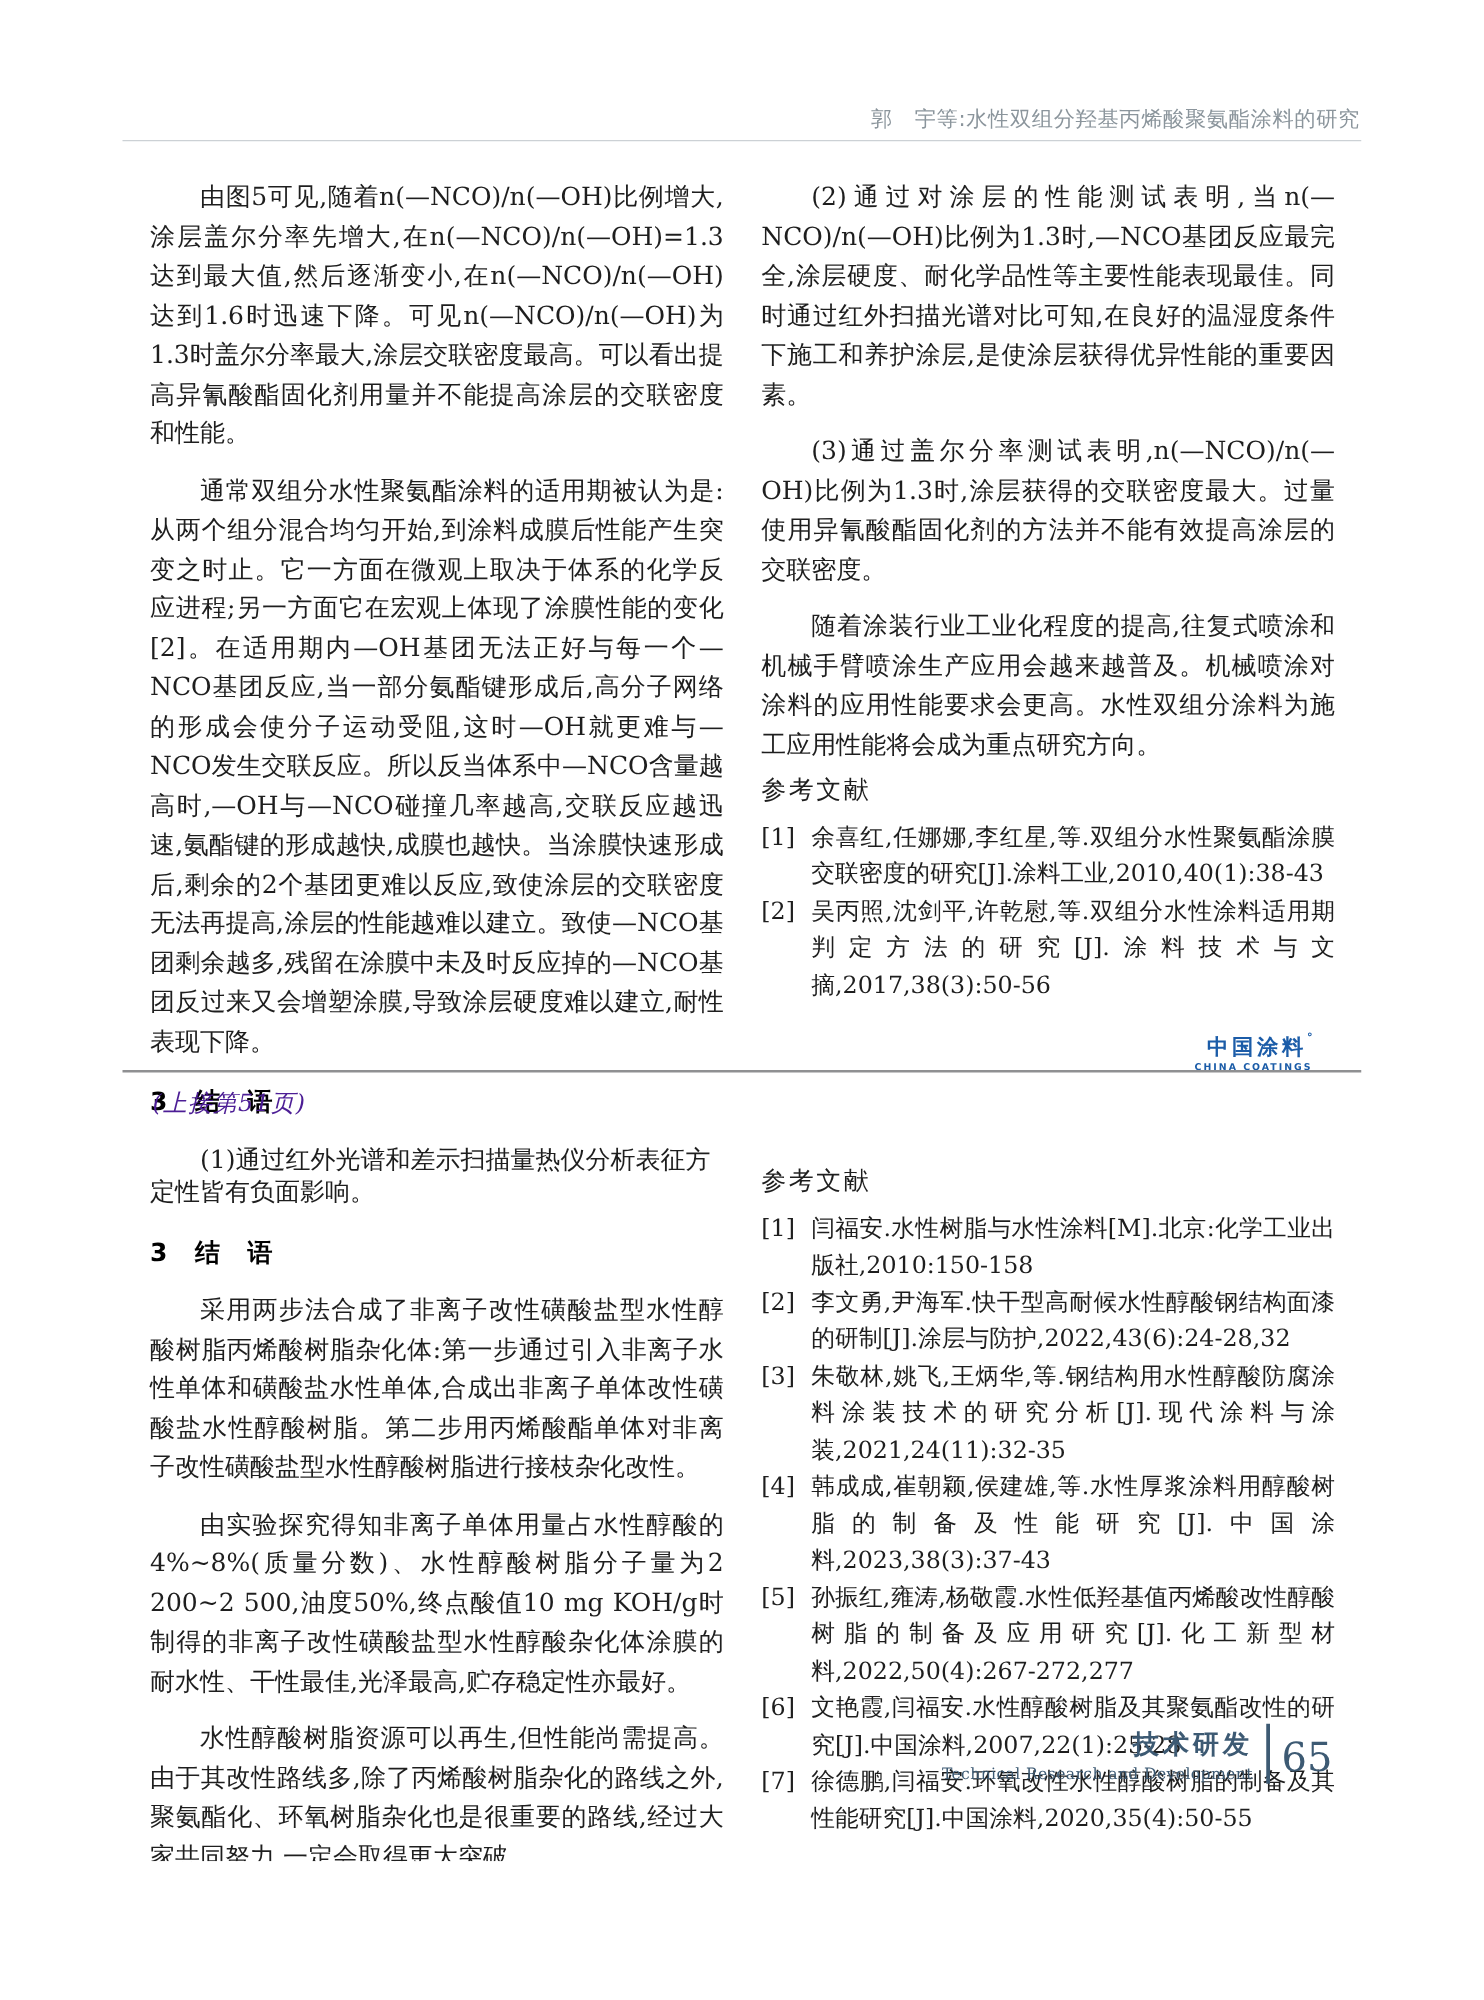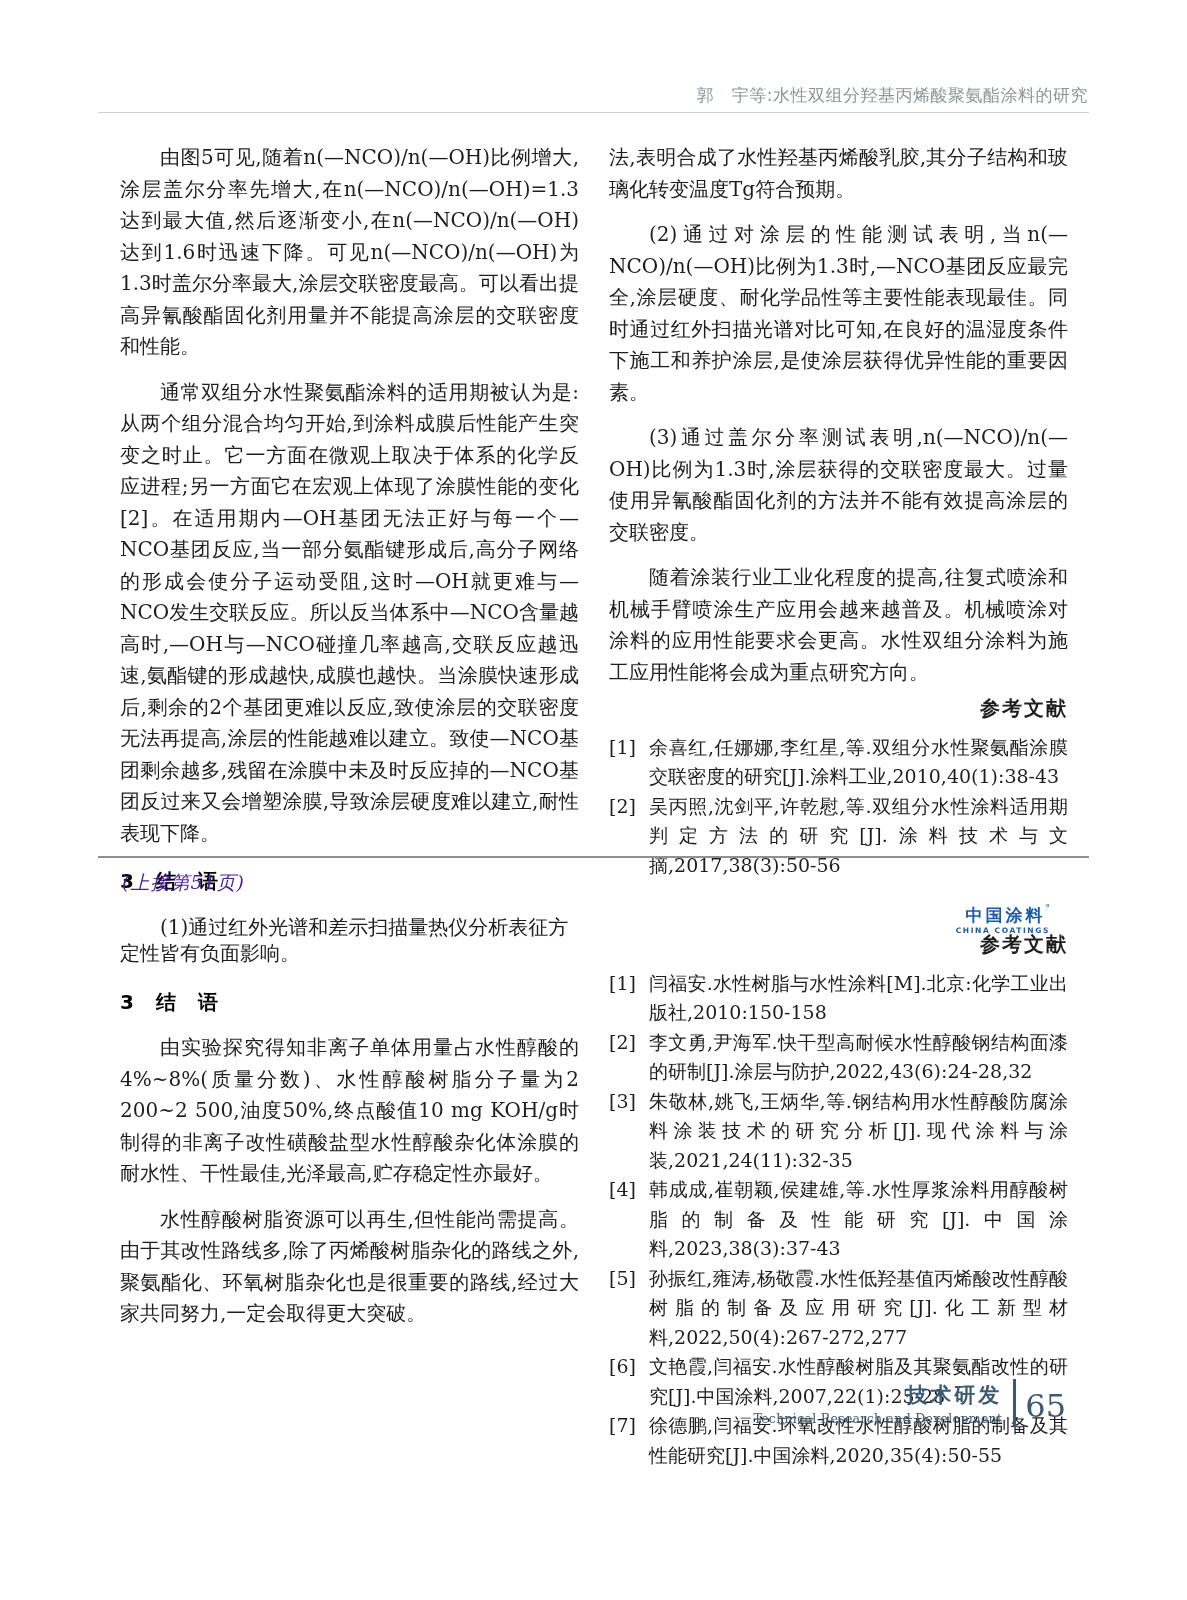--- a/index.html
+++ b/index.html
@@ -23,21 +23,21 @@
   .col p { text-align:justify;margin-top:14px; }
   .indent { text-indent:2em; }
 
   .section-heading {
     font-family:"DejaVu Sans","Liberation Sans",sans-serif;
     font-weight:bold; color:#000000; font-size:20px;
     margin:17px 0 11px 0; letter-spacing:1px;
   }
   .refs-title {
     font-family:"DejaVu Sans","Liberation Sans",sans-serif;
-    font-weight:bold; font-size:20px; text-align:right; margin:5px 0 8px 0;
+    font-weight:normal; font-size:20px; text-align:left; margin:5px 0 8px 0;
     letter-spacing:2px;
   }
   .ref { display:flex; font-size:19px; line-height:29.5px; }
   .ref-num { width:40px; flex-shrink:0; }
   .ref-text { flex:1; text-align:justify; }
 
   .logo { text-align:right; margin-top:26px; padding-right:18px; color:#1b5ca8; line-height:1.1;
           font-family:"DejaVu Sans","Liberation Sans",sans-serif; }
   .logo-cn { font-size:17px; font-weight:bold; letter-spacing:3px; }
   .logo-mark { font-size:9px; vertical-align:top; position:relative; top:-2px; letter-spacing:0; }
@@ -70,21 +70,20 @@
   <div class="head-rule"></div>
 
   <div class="two-col a1">
     <div class="col">
       <p class="indent">由图5可见,随着n(—NCO)/n(—OH)比例增大,涂层盖尔分率先增大,在n(—NCO)/n(—OH)=1.3达到最大值,然后逐渐变小,在n(—NCO)/n(—OH)达到1.6时迅速下降。可见n(—NCO)/n(—OH)为1.3时盖尔分率最大,涂层交联密度最高。可以看出提高异氰酸酯固化剂用量并不能提高涂层的交联密度和性能。</p>
       <p class="indent">通常双组分水性聚氨酯涂料的适用期被认为是:从两个组分混合均匀开始,到涂料成膜后性能产生突变之时止。它一方面在微观上取决于体系的化学反应进程;另一方面它在宏观上体现了涂膜性能的变化[2]。在适用期内—OH基团无法正好与每一个—NCO基团反应,当一部分氨酯键形成后,高分子网络的形成会使分子运动受阻,这时—OH就更难与—NCO发生交联反应。所以反当体系中—NCO含量越高时,—OH与—NCO碰撞几率越高,交联反应越迅速,氨酯键的形成越快,成膜也越快。当涂膜快速形成后,剩余的2个基团更难以反应,致使涂层的交联密度无法再提高,涂层的性能越难以建立。致使—NCO基团剩余越多,残留在涂膜中未及时反应掉的—NCO基团反过来又会增塑涂膜,导致涂层硬度难以建立,耐性表现下降。</p>
       <div class="section-heading">3　结　语</div>
       <p class="indent">(1)通过红外光谱和差示扫描量热仪分析表征方</p>
     </div>
     <div class="col">
-      <p>法,表明合成了水性羟基丙烯酸乳胶,其分子结构和玻璃化转变温度Tg符合预期。</p>
       <p class="indent">(2)通过对涂层的性能测试表明,当n(—NCO)/n(—OH)比例为1.3时,—NCO基团反应最完全,涂层硬度、耐化学品性等主要性能表现最佳。同时通过红外扫描光谱对比可知,在良好的温湿度条件下施工和养护涂层,是使涂层获得优异性能的重要因素。</p>
       <p class="indent">(3)通过盖尔分率测试表明,n(—NCO)/n(—OH)比例为1.3时,涂层获得的交联密度最大。过量使用异氰酸酯固化剂的方法并不能有效提高涂层的交联密度。</p>
       <p class="indent">随着涂装行业工业化程度的提高,往复式喷涂和机械手臂喷涂生产应用会越来越普及。机械喷涂对涂料的应用性能要求会更高。水性双组分涂料为施工应用性能将会成为重点研究方向。</p>
       <div class="refs-title">参考文献</div>
       <div class="ref">
         <span class="ref-num">[1]</span>
         <span class="ref-text">余喜红,任娜娜,李红星,等.双组分水性聚氨酯涂膜交联密度的研究[J].涂料工业,2010,40(1):38-43</span>
       </div>
       <div class="ref">
         <span class="ref-num">[2]</span>
@@ -97,20 +96,21 @@
     </div>
   </div>
 
   <div class="divider"></div>
   <div class="cont-note">(上接第51页)</div>
 
   <div class="two-col a2">
     <div class="col">
       <p class="cont-para">定性皆有负面影响。</p>
       <div class="section-heading">3　结　语</div>
+      <p class="indent">采用两步法合成了非离子改性磺酸盐型水性醇酸树脂丙烯酸树脂杂化体:第一步通过引入非离子水性单体和磺酸盐水性单体,合成出非离子单体改性磺酸盐水性醇酸树脂。第二步用丙烯酸酯单体对非离子改性磺酸盐型水性醇酸树脂进行接枝杂化改性。</p>
       <p class="indent">由实验探究得知非离子单体用量占水性醇酸的4%~8%(质量分数)、水性醇酸树脂分子量为2 200~2 500,油度50%,终点酸值10 mg KOH/g时制得的非离子改性磺酸盐型水性醇酸杂化体涂膜的耐水性、干性最佳,光泽最高,贮存稳定性亦最好。</p>
       <p class="indent">水性醇酸树脂资源可以再生,但性能尚需提高。由于其改性路线多,除了丙烯酸树脂杂化的路线之外,聚氨酯化、环氧树脂杂化也是很重要的路线,经过大家共同努力,一定会取得更大突破。</p>
     </div>
     <div class="col">
       <div class="refs-title">参考文献</div>
       <div class="ref">
         <span class="ref-num">[1]</span>
         <span class="ref-text">闫福安.水性树脂与水性涂料[M].北京:化学工业出版社,2010:150-158</span>
       </div>
       <div class="ref">

